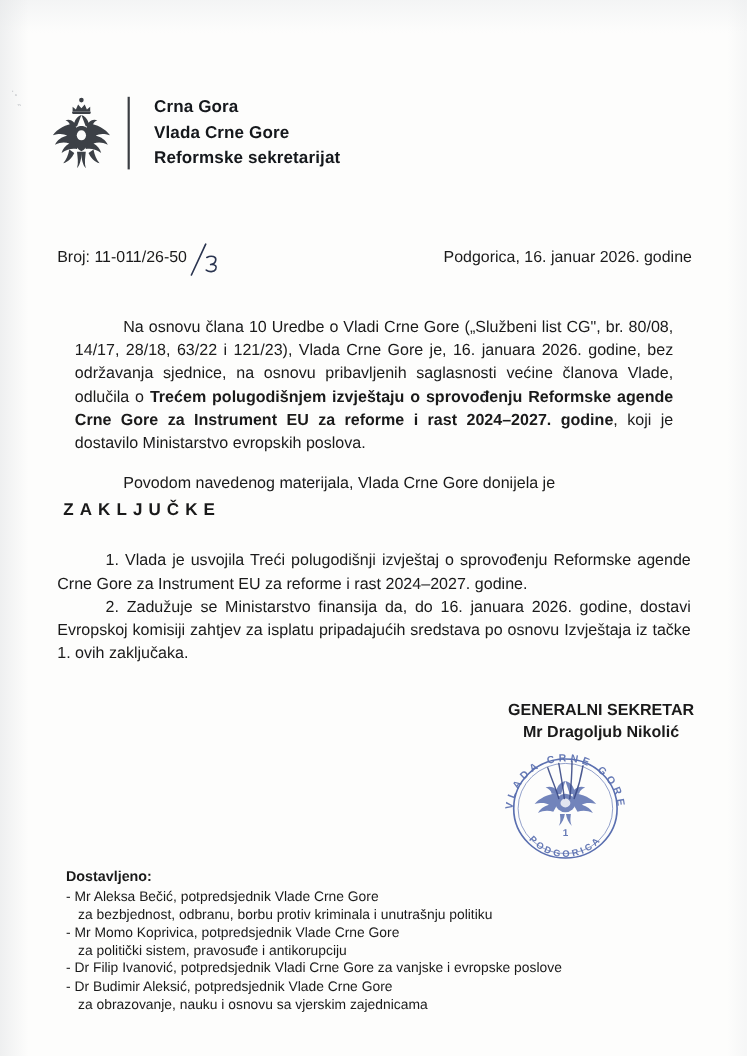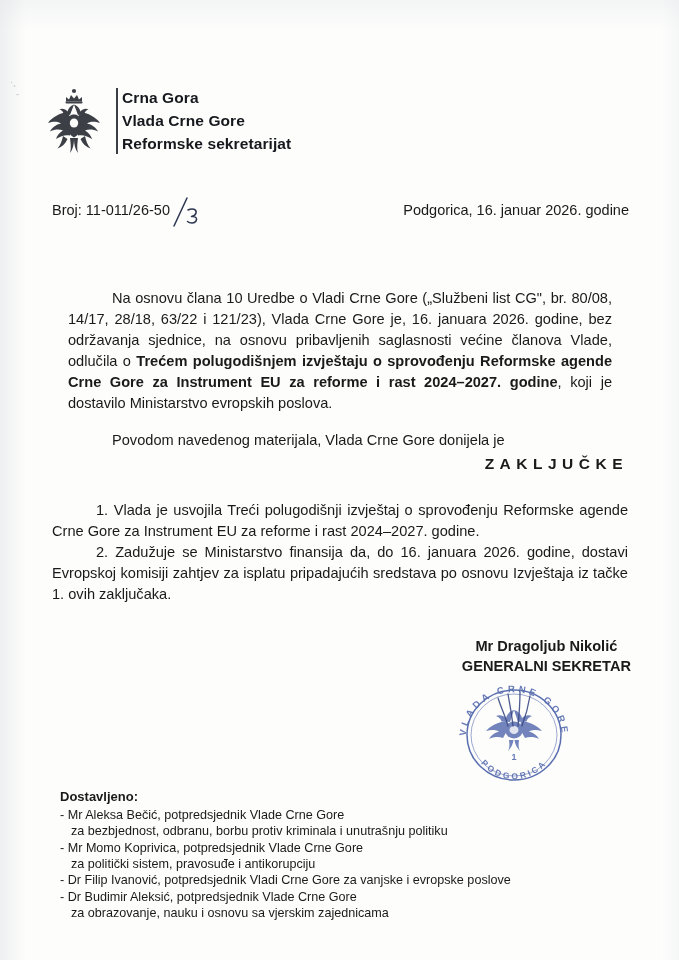--- a/index.html
+++ b/index.html
@@ -49,21 +49,21 @@
     height: 70px;
     flex: 0 0 auto;
   }
   .lh-divider {
     width: 2px;
     align-self: stretch;
     margin: 2px 0 2px 12px;
     background: #3a3d42;
   }
   .lh-lines {
-    margin-left: 4px;
+    margin-left: 22px;
     display: flex;
     flex-direction: column;
     justify-content: center;
     gap: 5px;
   }
   .lh-lines > div {
     font-size: 15.5px;
     font-weight: bold;
     letter-spacing: 0.1px;
     color: #15181c;
@@ -86,21 +86,21 @@
     white-space: nowrap;
   }
   .hand-mark {
     position: absolute;
     left: 100%;
     bottom: -9px;
     width: 34px;
     height: 30px;
     color: #2b3550;
   }
-  .place-date { white-space: nowrap; }
+  .place-date { white-space: nowrap; margin-top: 24px; }
 
   
   .body-block {
     position: absolute;
     left: 52px;
     width: 576px;
     top: 272px;
     font-size: 14.6px;
     line-height: 1.44;
     text-align: justify;
@@ -108,21 +108,21 @@
   }
   .body-block p { margin: 16px; }
   .indent { text-indent: 44px; }
   .b { font-weight: bold; }
 
   .zakljucke {
     position: absolute;
     left: 52px;
     width: 576px;
     top: 455px;
-    text-align: right;
+    text-align: left;
     font-size: 15.5px;
     font-weight: bold;
     letter-spacing: 5.5px;
     text-indent: 5.5px;
   }
 
   .items {
     position: absolute;
     left: 52px;
     width: 576px;
@@ -233,22 +233,22 @@
   </div>
 
   <div class="zakljucke">ZAKLJUČKE</div>
 
   <div class="items">
     <p class="indent">1. Vlada je usvojila Treći polugodišnji izvještaj o sprovođenju Reformske agende Crne Gore za Instrument EU za reforme i rast 2024–2027. godine.</p>
     <p class="indent">2. Zadužuje se Ministarstvo finansija da, do 16. januara 2026. godine, dostavi Evropskoj komisiji zahtjev za isplatu pripadajućih sredstava po osnovu Izvještaja iz tačke 1. ovih zaključaka.</p>
   </div>
 
   <div class="signature">
+    <div>GENERALNI SEKRETAR</div>
     <div>Mr Dragoljub Nikolić</div>
-    <div>GENERALNI SEKRETAR</div>
   </div>
 
   <div class="seal">
     <svg viewBox="0 0 136 98">
       <defs>
         <path id="arcTop" d="M 20 52 A 47 45 0 0 1 116 52"></path>
         <path id="arcBottom" d="M 26 52 A 41 40 0 0 0 110 52"></path>
       </defs>
       <g stroke="#5a6fb0" fill="none">
         <ellipse cx="68" cy="49" rx="47" ry="45" stroke-width="1.5"></ellipse>

